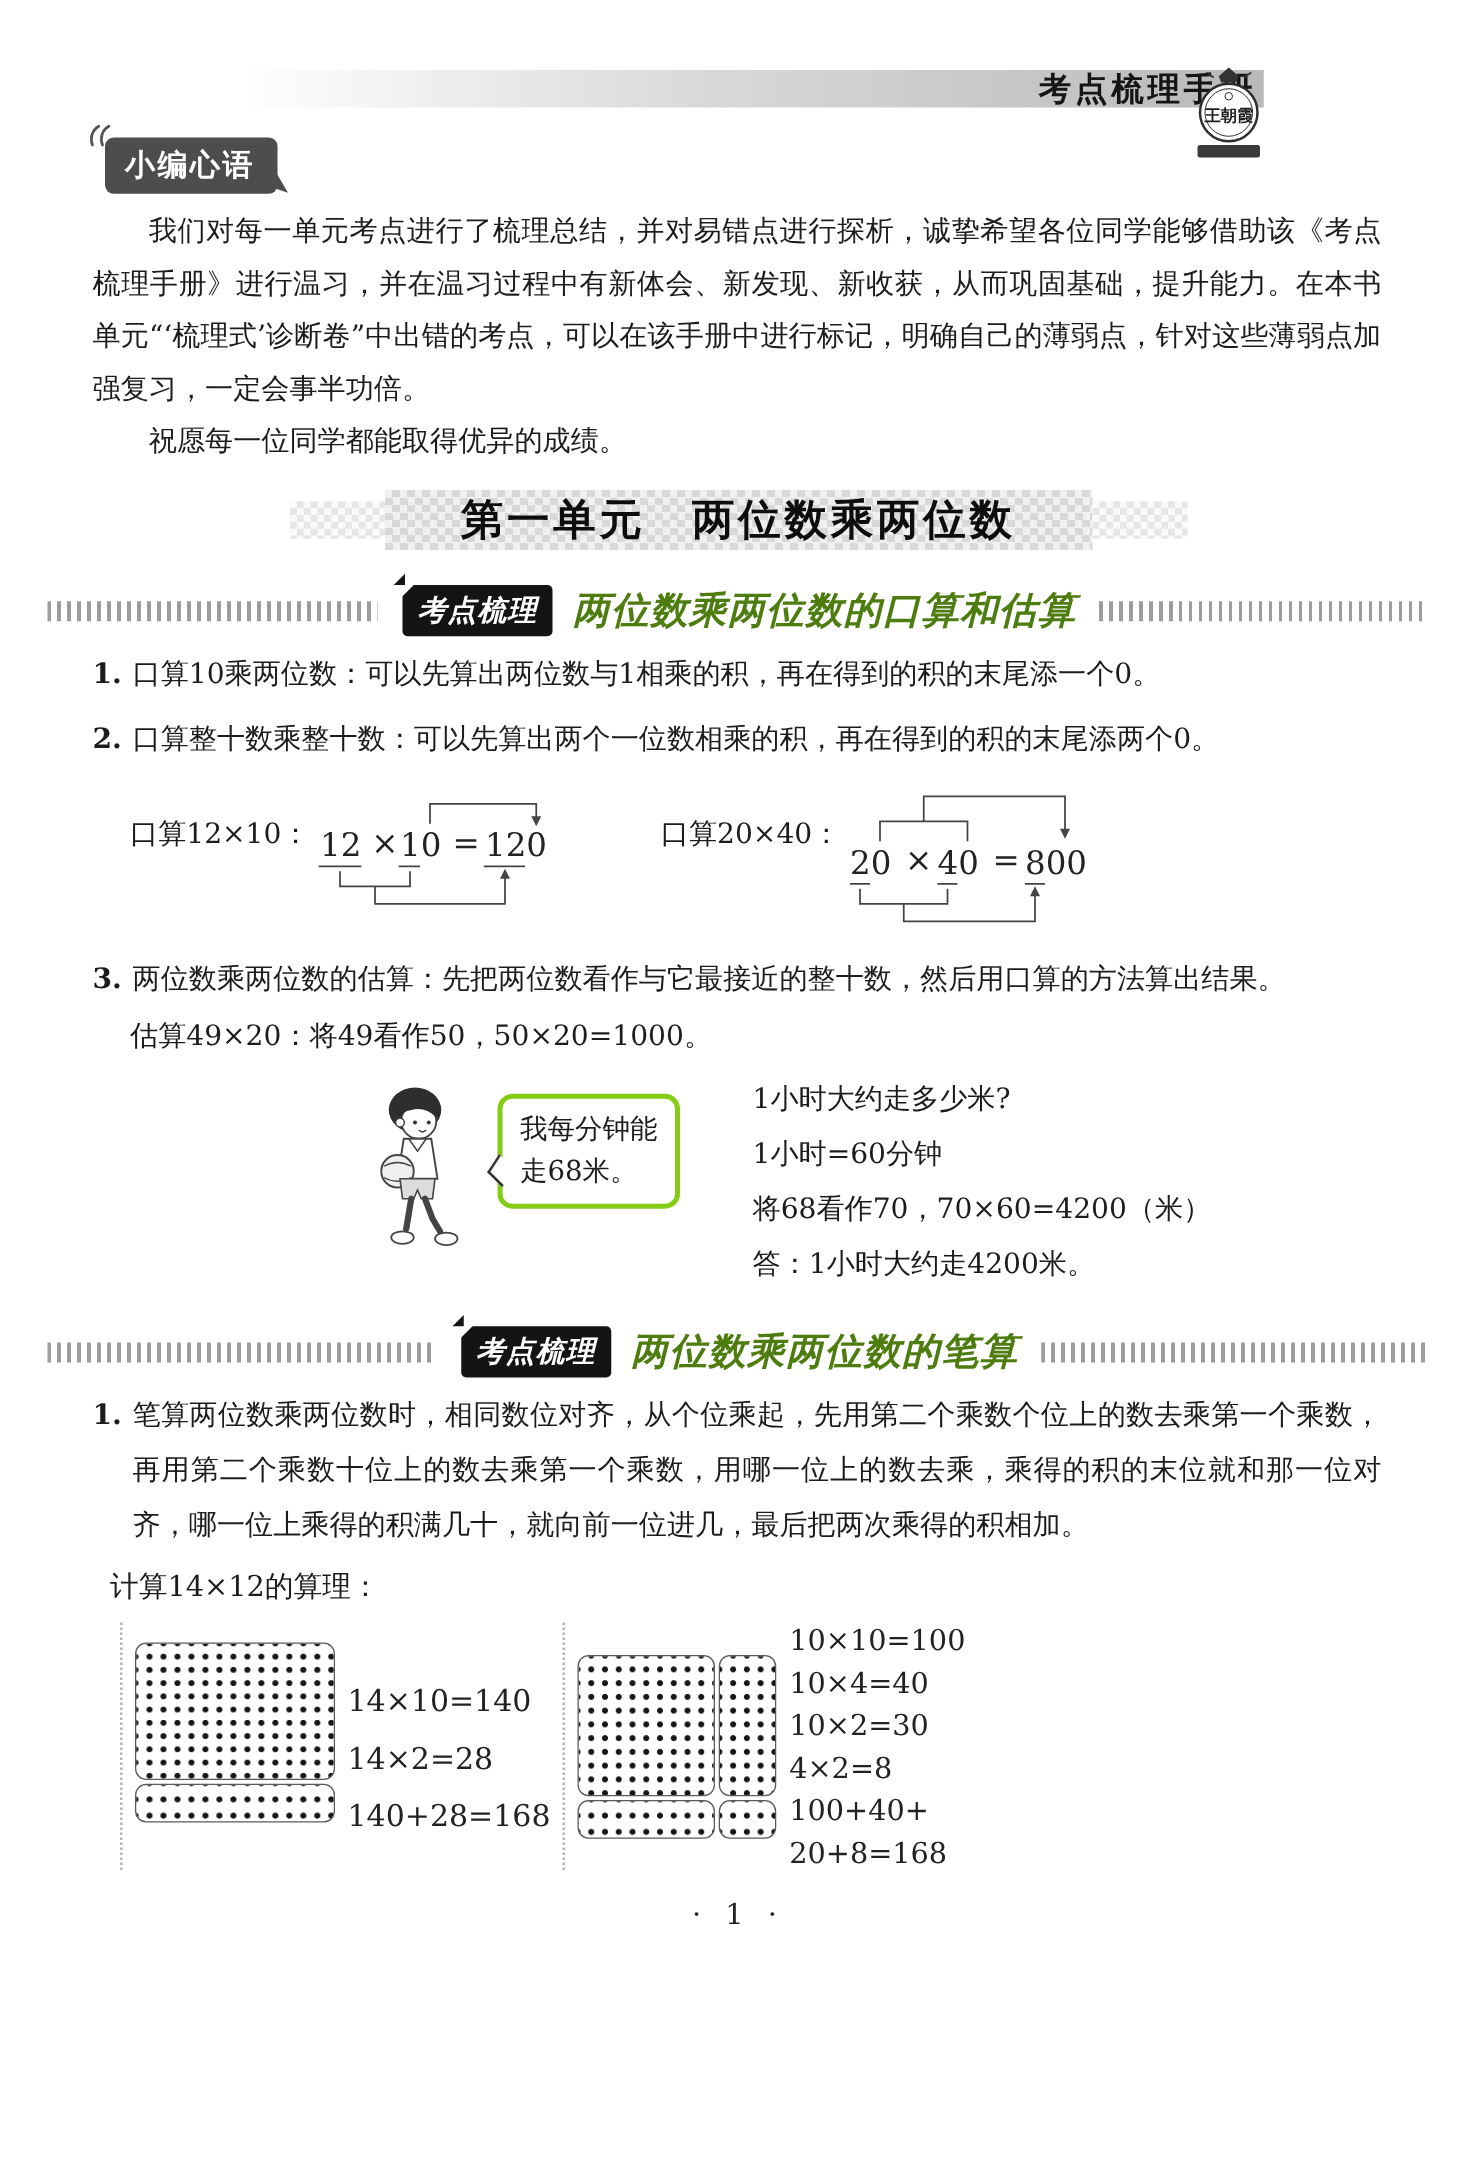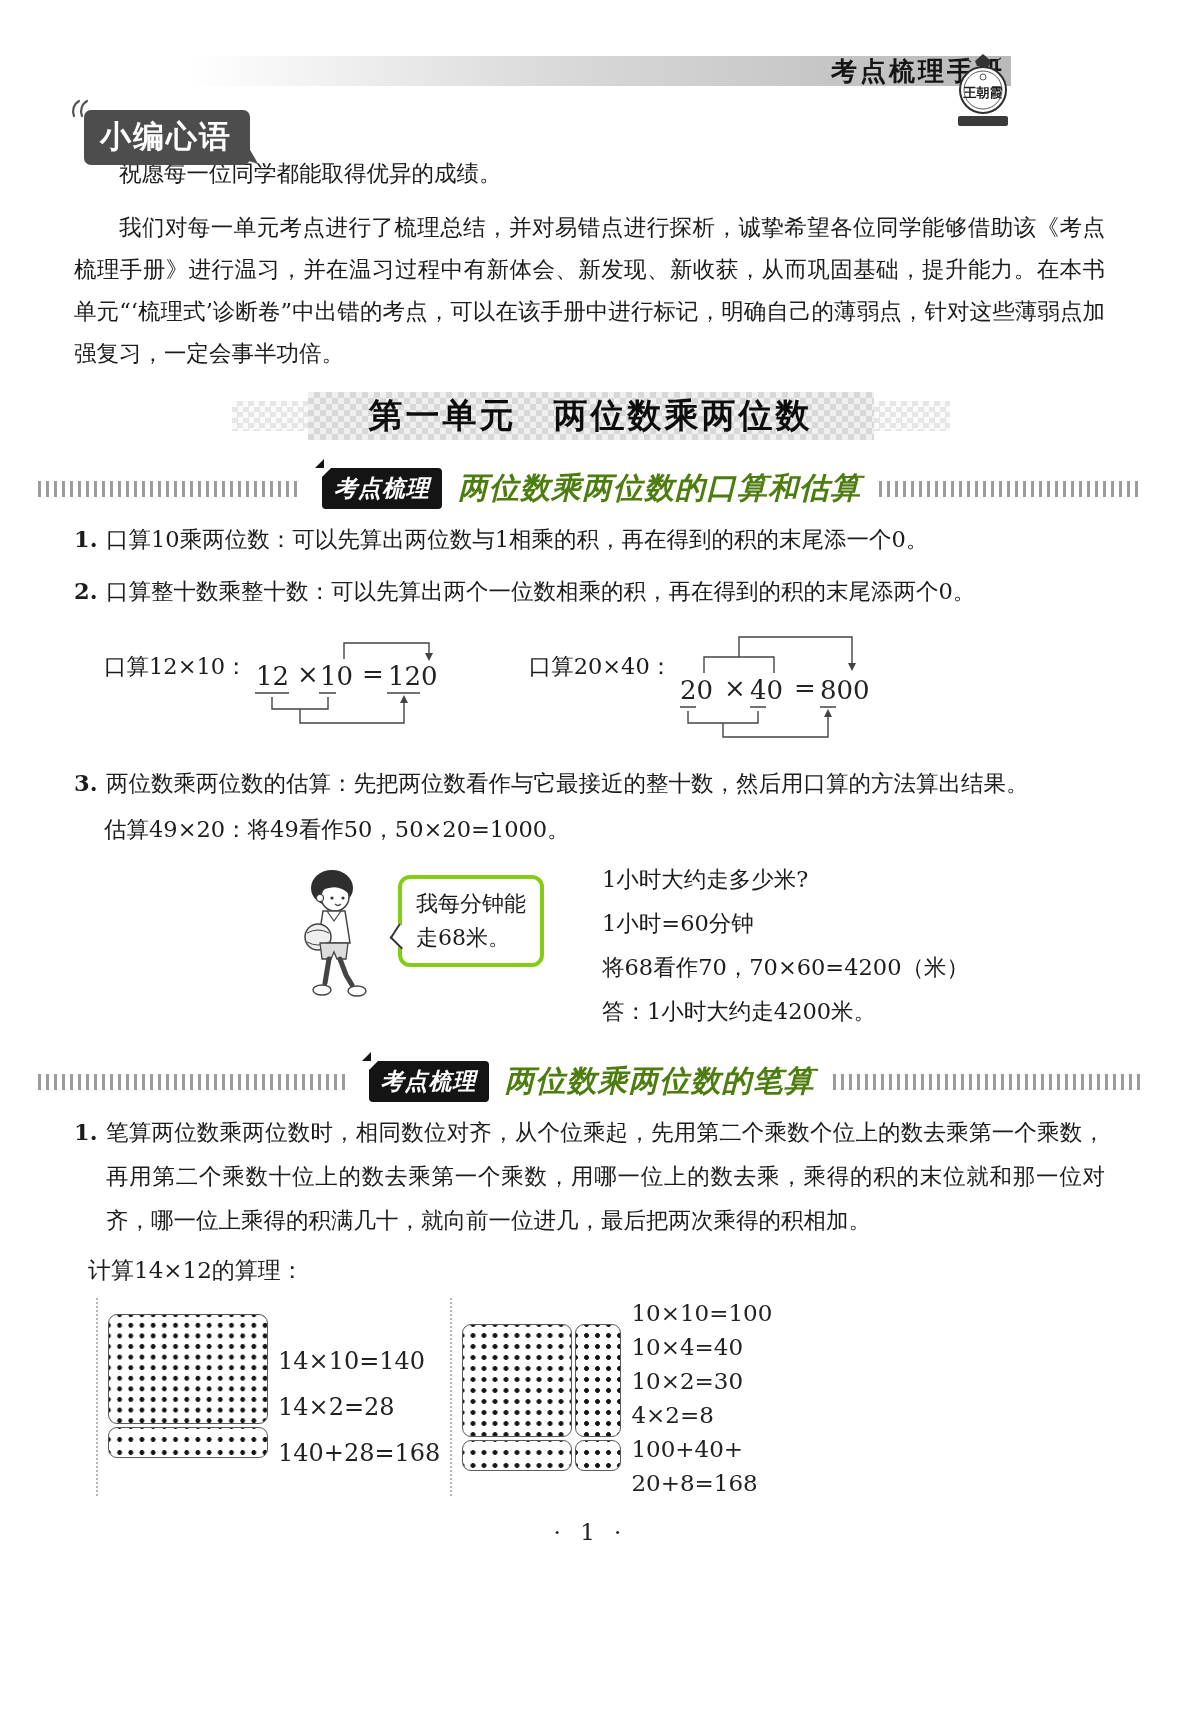--- a/index.html
+++ b/index.html
@@ -18,21 +18,21 @@
     font-family:"Liberation Sans", sans-serif;font-weight:900;
     font-size:26px;letter-spacing:3px;color:#151515;padding-right:6px;
   }
   .seal{position:absolute;top:52px;right:166px;width:64px;height:78px;}
   
   .intro-badge-row{position:relative;margin:24px 0 0 84px;height:42px;}
   .quote-decor{position:absolute;left:-14px;top:-12px;}
   .intro-badge{
     position:relative;display:inline-block;background:#4d4d4d;color:#fff;
     font-family:"Liberation Sans", sans-serif;font-weight:700;
-    font-size:31px;letter-spacing:2px;padding:6px 18px 7px 16px;border-radius:7px;
+    font-size:24px;letter-spacing:2px;padding:6px 18px 7px 16px;border-radius:7px;
   }
   .intro-badge::after{
     content:"";position:absolute;right:-11px;bottom:3px;width:0;height:0;
     border-style:solid;border-width:14px 0 0 16px;
     border-color:transparent transparent transparent #4d4d4d;
     transform:rotate(18deg);
   }
   .para{
     margin:12px 76px 0 74px;font-size:22.5px;line-height:42px;
     text-align:justify;text-indent:2em;
@@ -155,22 +155,22 @@
   </svg>
 
   <div class="intro-badge-row">
     <svg class="quote-decor" width="22" height="20" viewBox="0 0 22 20">
       <path d="M4,18 A12,12 0 0 1 9,3" fill="none" stroke="#555" stroke-width="2.2" stroke-linecap="round"></path>
       <path d="M12,18 A12,12 0 0 1 17,3" fill="none" stroke="#555" stroke-width="2.2" stroke-linecap="round"></path>
     </svg>
     <span class="intro-badge">小编心语</span>
   </div>
 
+  <p class="para">我们对每一单元考点进行了梳理总结，并对易错点进行探析，诚挚希望各位同学能够借助该《考点梳理手册》进行温习，并在温习过程中有新体会、新发现、新收获，从而巩固基础，提升能力。在本书单元“‘梳理式’诊断卷”中出错的考点，可以在该手册中进行标记，明确自己的薄弱点，针对这些薄弱点加强复习，一定会事半功倍。</p>
   <p class="para second">祝愿每一位同学都能取得优异的成绩。</p>
-  <p class="para">我们对每一单元考点进行了梳理总结，并对易错点进行探析，诚挚希望各位同学能够借助该《考点梳理手册》进行温习，并在温习过程中有新体会、新发现、新收获，从而巩固基础，提升能力。在本书单元“‘梳理式’诊断卷”中出错的考点，可以在该手册中进行标记，明确自己的薄弱点，针对这些薄弱点加强复习，一定会事半功倍。</p>
 
   <div class="unit-row">
     <div class="band-wing"></div>
     <div class="unit-band">
       <span class="unit-title">第一单元　两位数乘两位数</span>
     </div>
     <div class="band-wing"></div>
   </div>
 
   <div class="section-hdr">

